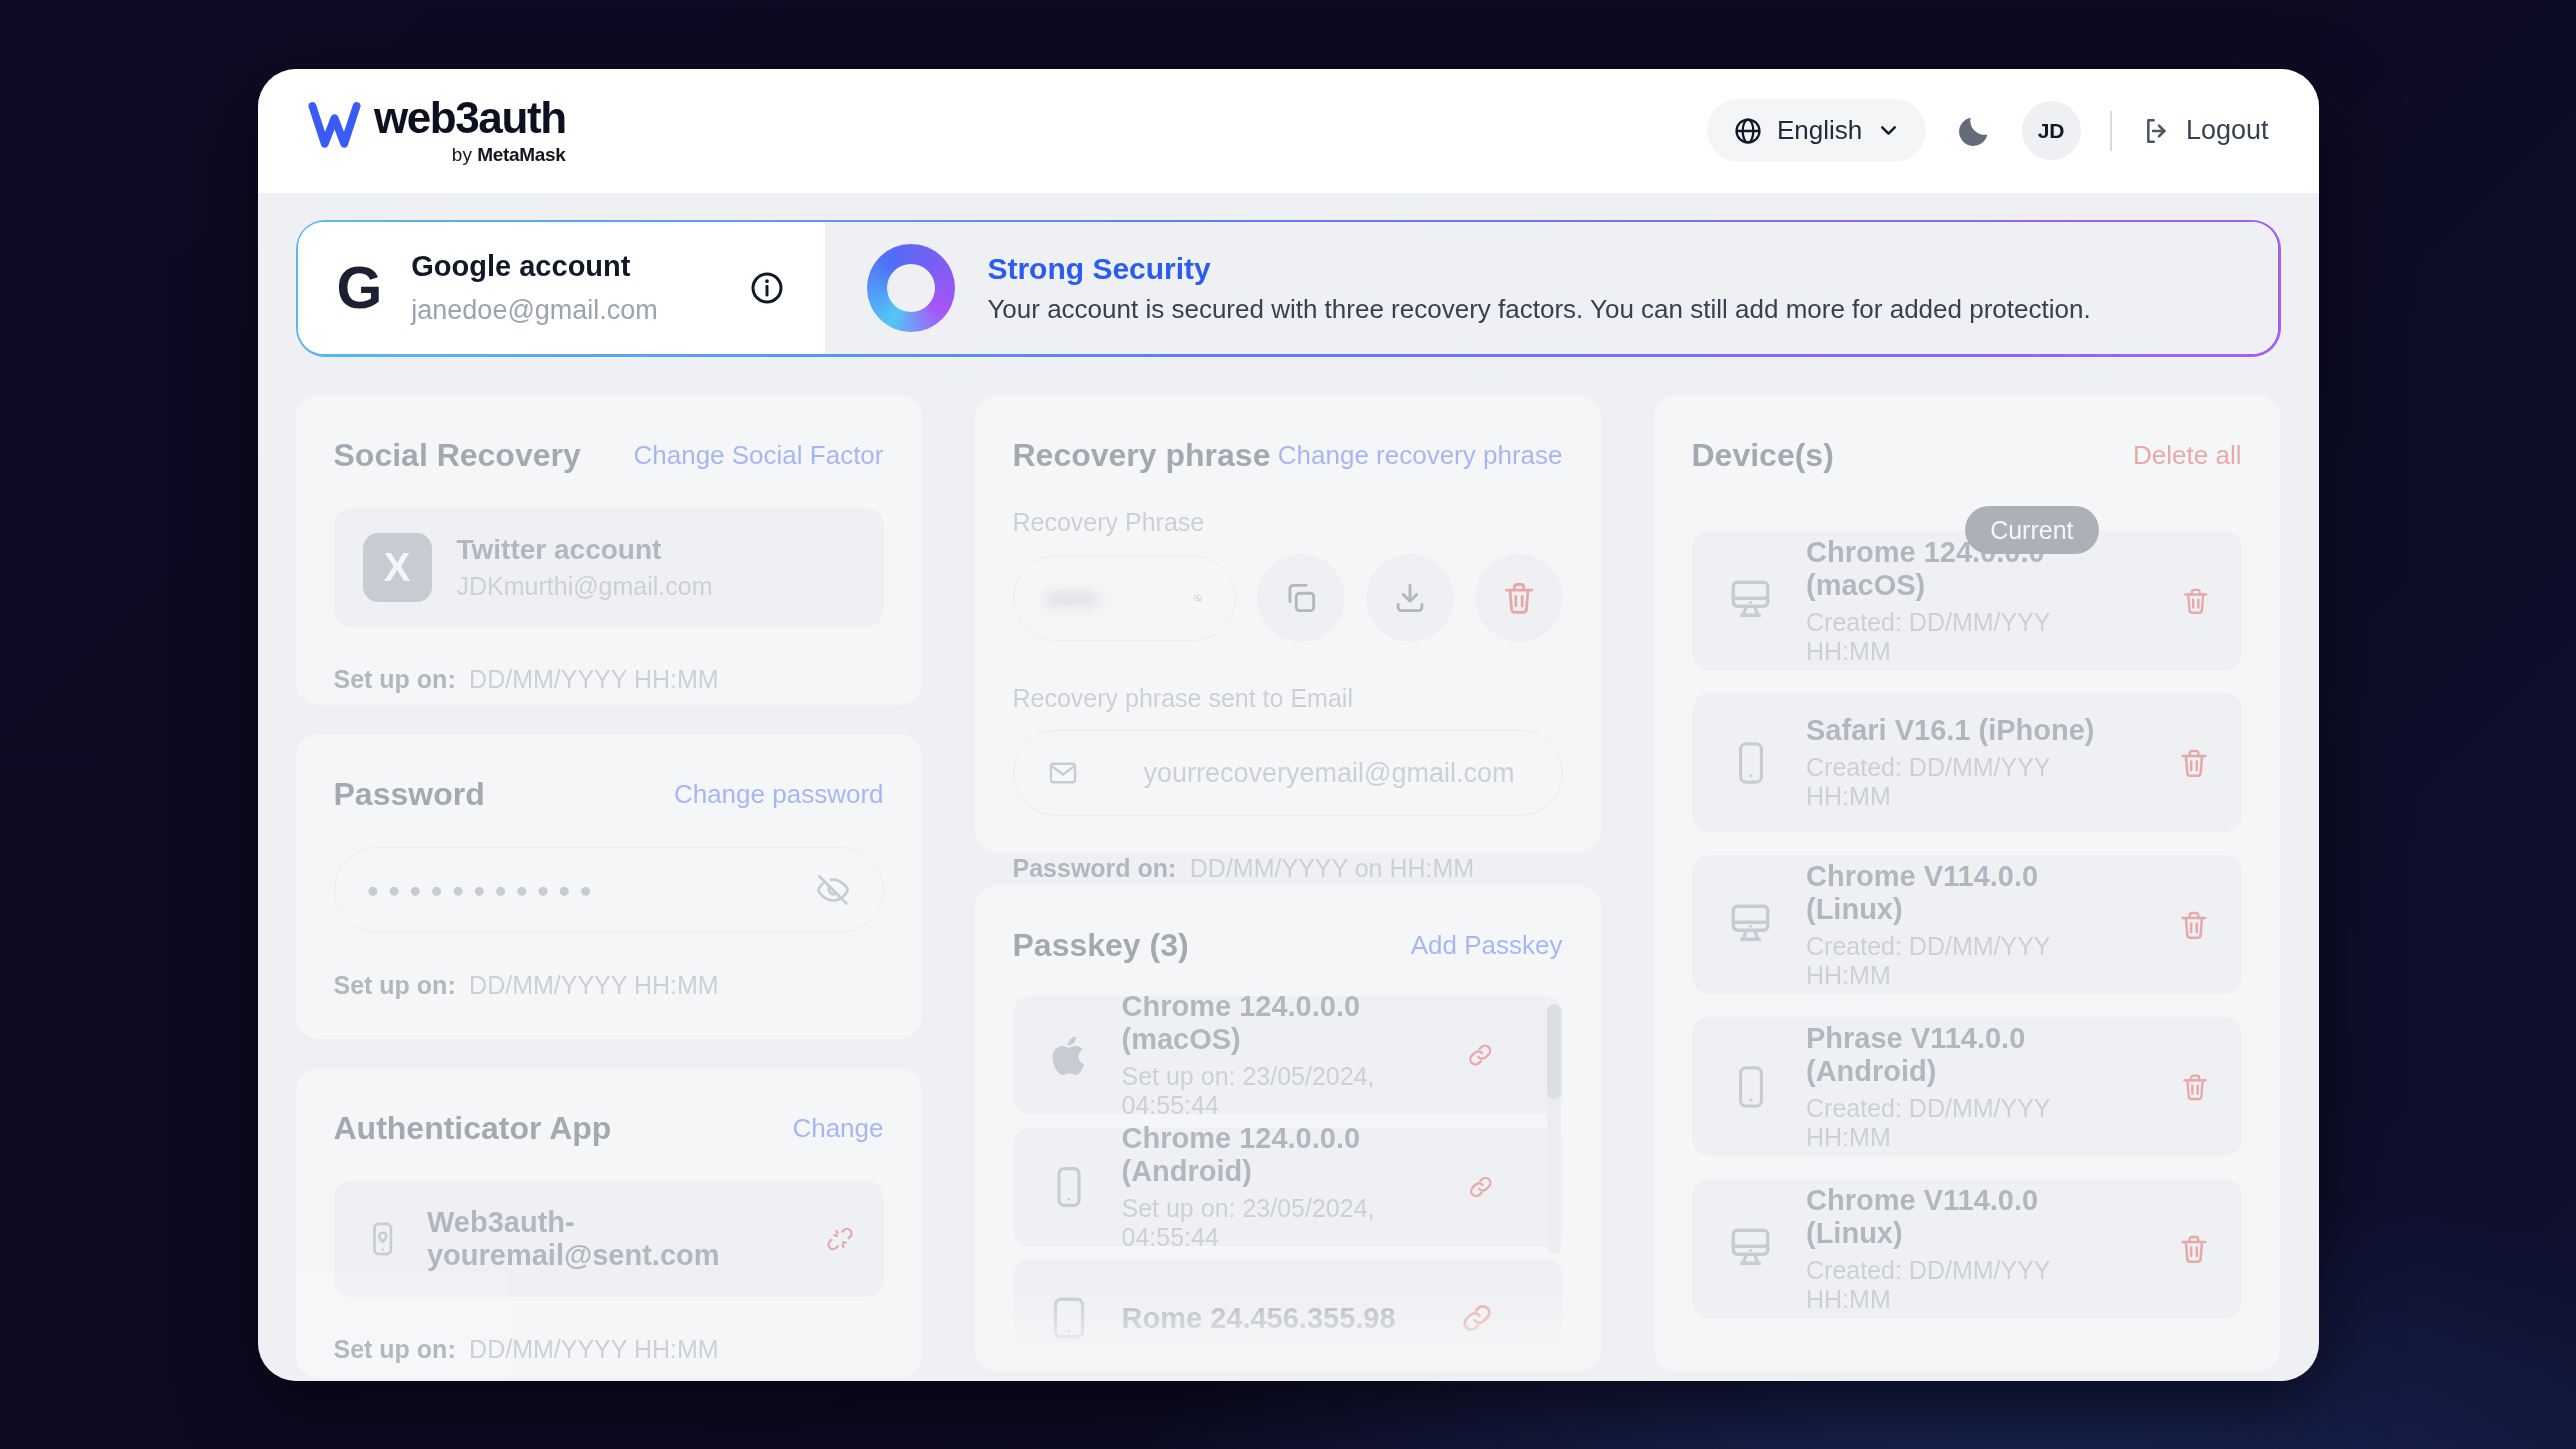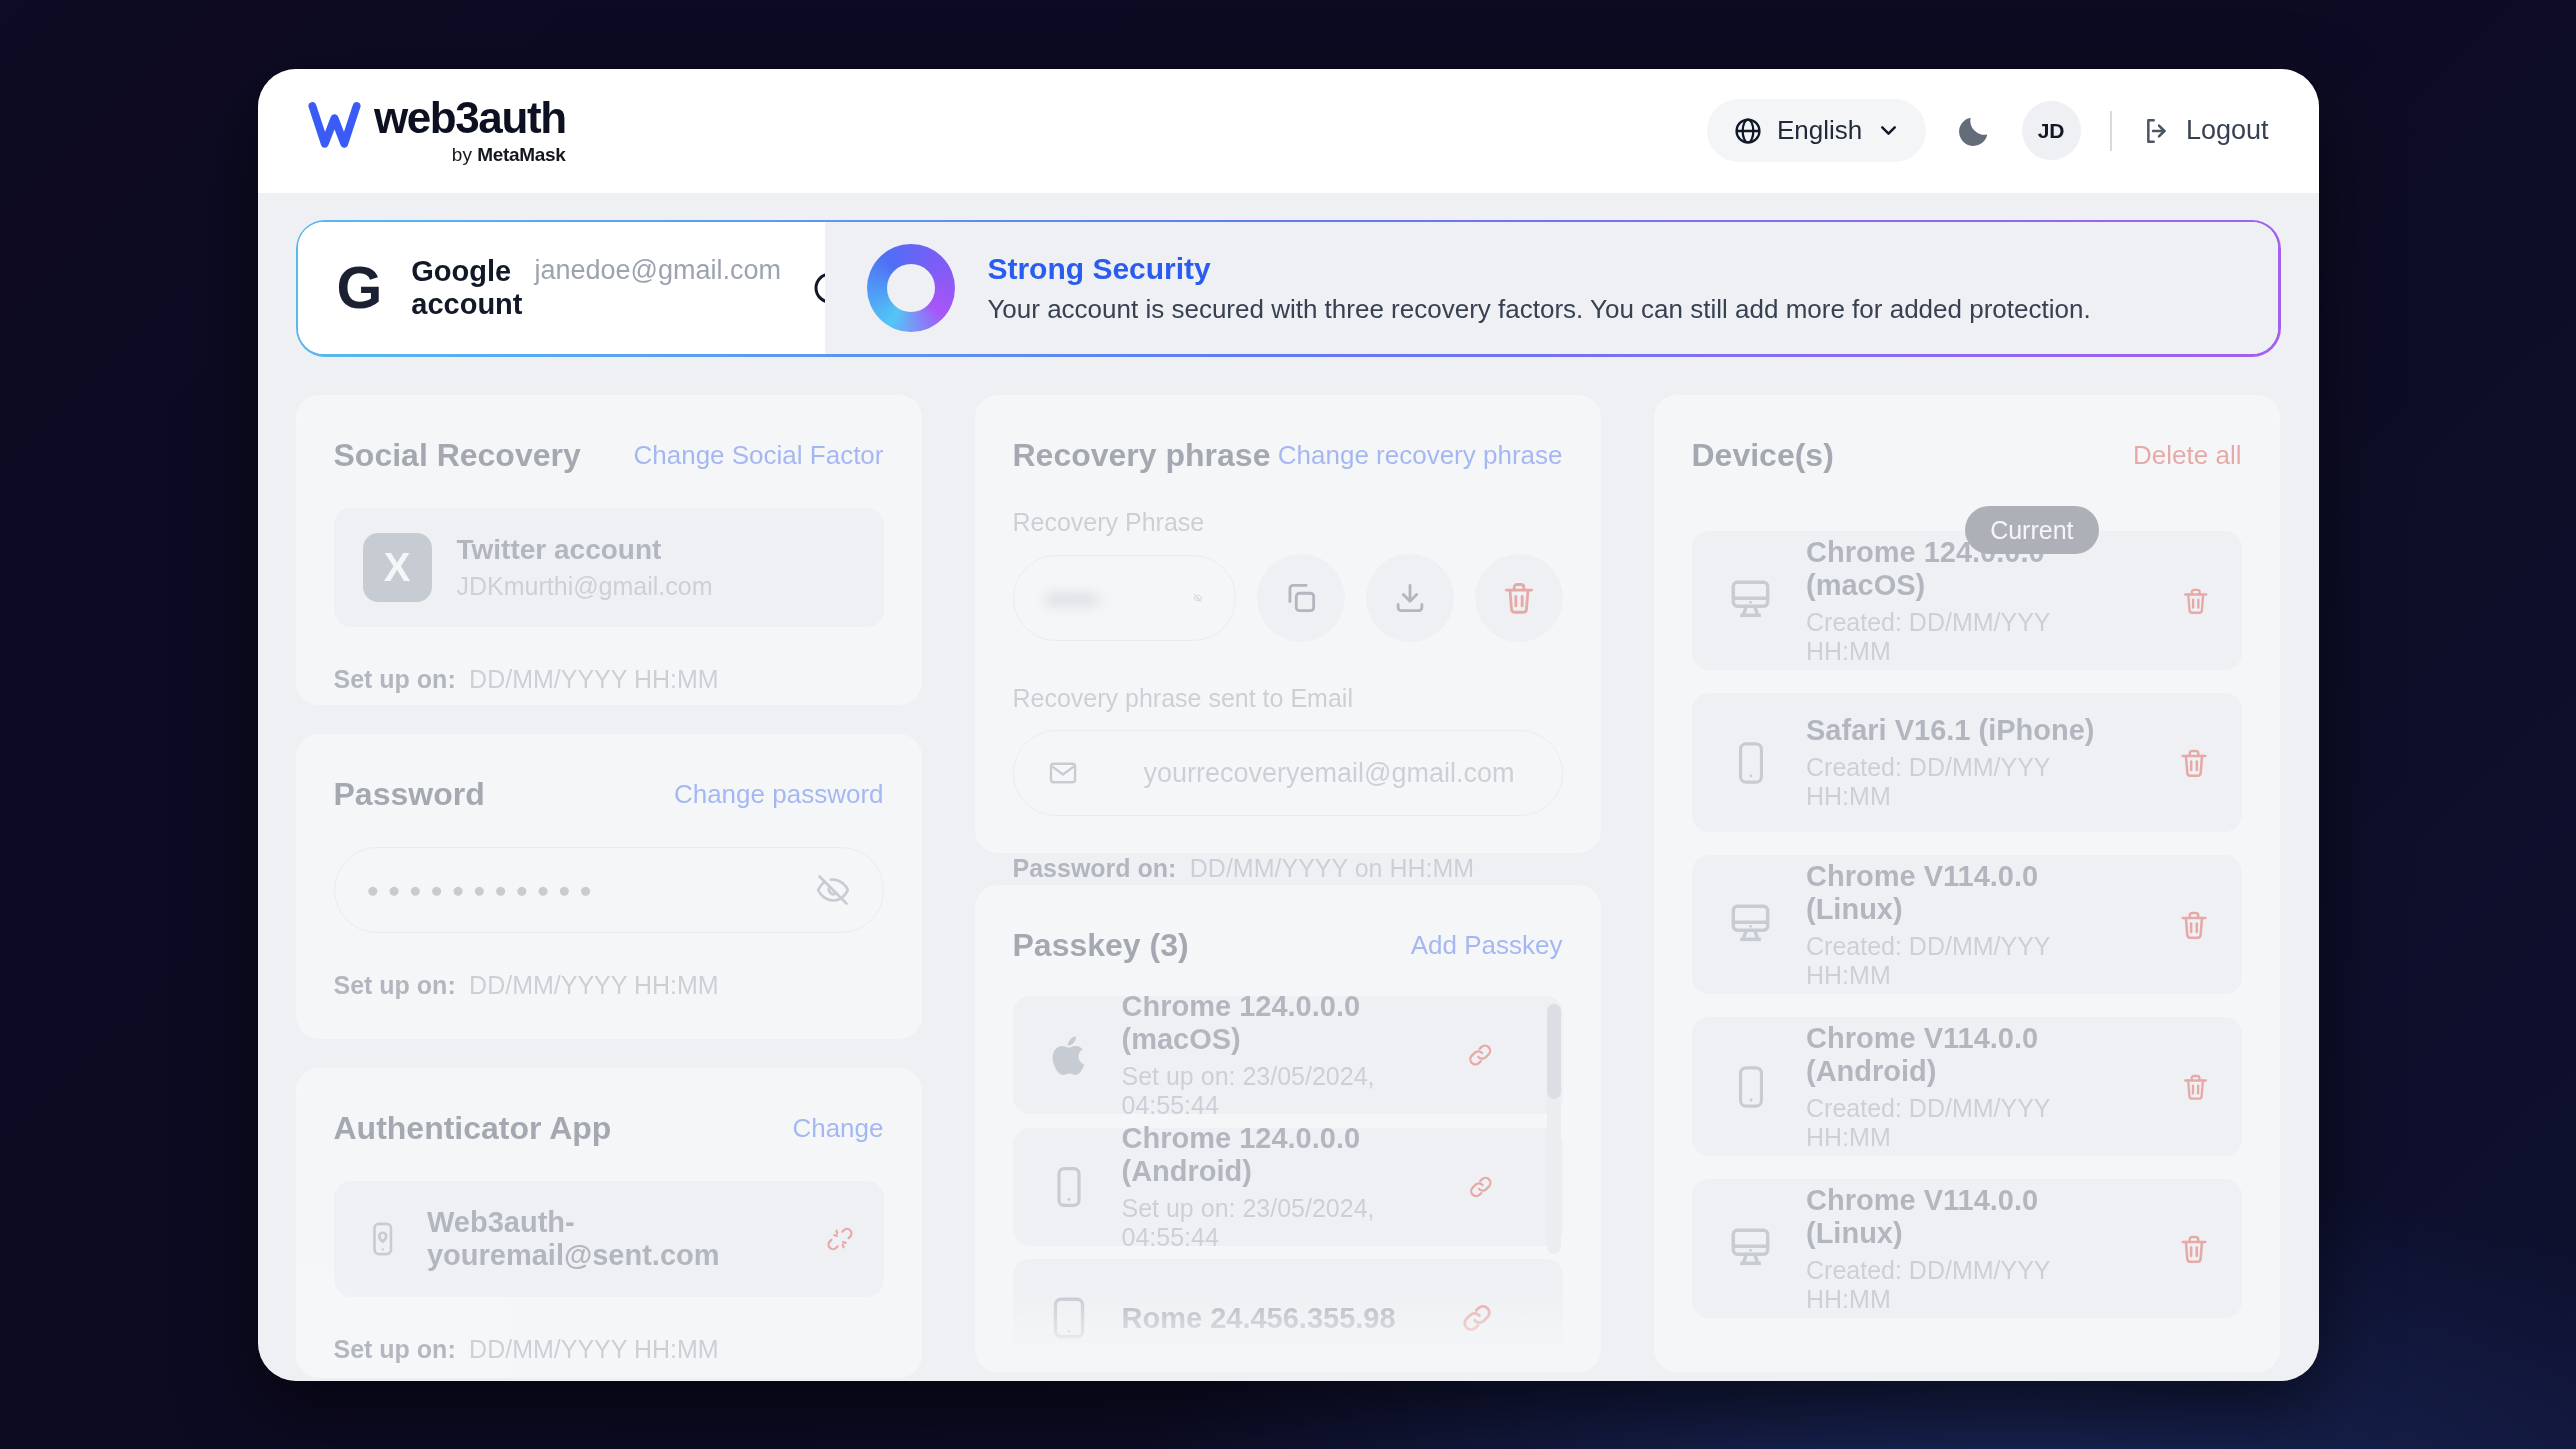--- a/index.html
+++ b/index.html
@@ -36,21 +36,21 @@
   .logout-label { font-size:27px; color:#374151; font-weight:500; }
 
   
   .page-body { flex:1; background:#eef0f3; padding:27px 38px 30.5px; overflow:hidden; }
 
   
   .banner-wrap { background:linear-gradient(95deg,#58b9ee 0%,#5f7bf3 48%,#a45ff0 100%); padding:2.9px; border-radius:29px; }
   .banner { display:flex; border-radius:26px; overflow:hidden; background:#fff; height:132px; }
   .banner-left { width:527px; flex:none; background:#fff; display:flex; align-items:center; padding:0 38px; gap:29px; }
   .g-letter { font-size:59px; font-weight:700; color:#1b2033; line-height:1; }
-  .banner-account-texts { display:flex; gap:12px; }
+  .banner-account-texts { display:flex; flex-direction:column; gap:12px; }
   .banner-account-title { font-size:29px; font-weight:700; color:#111827; }
   .banner-account-email { font-size:27px; color:#9ca3af; }
   .banner-info { margin-left:auto; display:flex; align-items:center; cursor:pointer; background:none; border:none; }
   .banner-right { flex:1; background:#eef0f4; display:flex; align-items:center; gap:32px; padding:0 42px; }
   .donut { width:88px; height:88px; border-radius:50%; flex:none; position:relative;
     background:conic-gradient(from 210deg, #53c7f5 0deg, #4f6ef5 110deg, #7d5df5 200deg, #a855f7 280deg, #53c7f5 360deg); }
   .donut::after { content:""; position:absolute; inset:20px; border-radius:50%; background:#eef0f4; }
   .sec-texts { display:flex; flex-direction:column; gap:7.6px; }
   .sec-title { font-size:30px; font-weight:800; color:#2b5cf0; }
   .sec-desc { font-size:26px; color:#374151; }
@@ -443,21 +443,21 @@
               </div>
 
               <div class="dev-row">
                 <span class="dev-icon">
                   <svg width="50" height="50" viewBox="0 0 24 24" fill="none" stroke="#9aa1ab" stroke-width="1.5">
                     <rect x="7" y="2.8" width="10" height="18.4" rx="2.6"></rect>
                       <circle cx="12" cy="18.2" r="0.7" fill="#9aa1ab" stroke="none"></circle>
                   </svg>
                 </span>
                 <div class="item-texts">
-                  <div class="item-title" style="font-size:29px;">Chrome V114.0.0 (Android)</div>
+                  <div class="item-title" style="font-size:29px;">Phrase V114.0.0 (Android)</div>
                   <div class="item-sub">Created: DD/MM/YYY HH:MM</div>
                 </div>
                 <span class="flex-spacer"></span>
                 <svg class="danger-ic" width="36" height="36" viewBox="0 0 24 24" fill="none" stroke="currentColor" stroke-width="1.8" stroke-linecap="round" stroke-linejoin="round">
                   <path d="M4 7h16"></path>
                     <path d="M9 7V5.2A1.7 1.7 0 0 1 10.7 3.5h2.6A1.7 1.7 0 0 1 15 5.2V7"></path>
                     <path d="M6.3 7l1 12.2a2 2 0 0 0 2 1.8h5.4a2 2 0 0 0 2-1.8L17.7 7"></path>
                     <line x1="10" y1="11" x2="10" y2="17"></line>
                     <line x1="14" y1="11" x2="14" y2="17"></line>
                 </svg>

